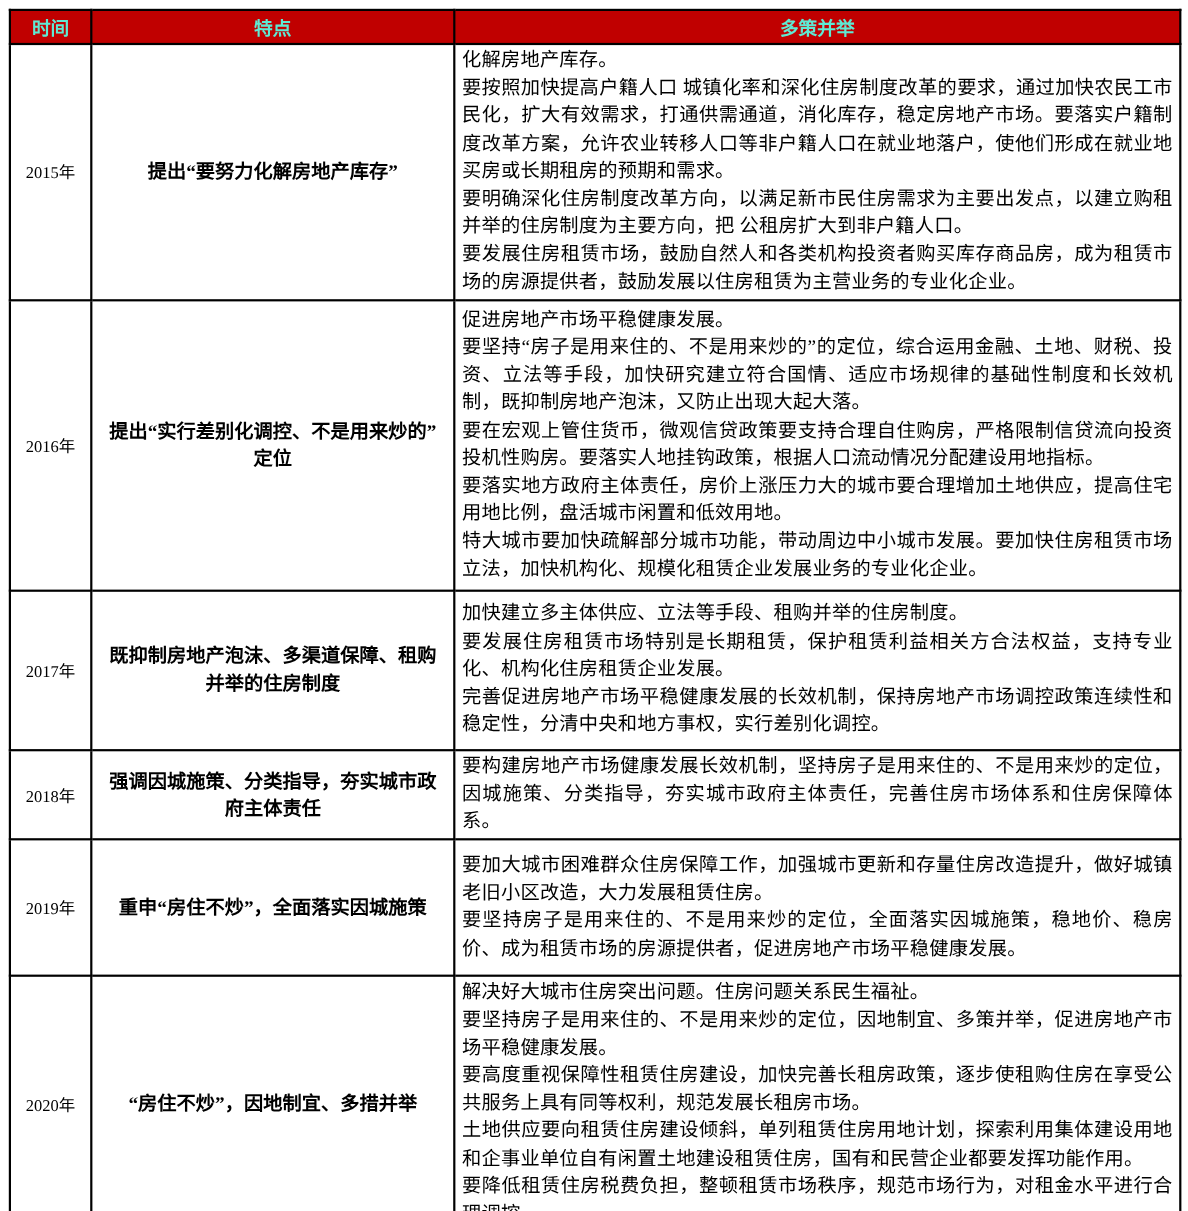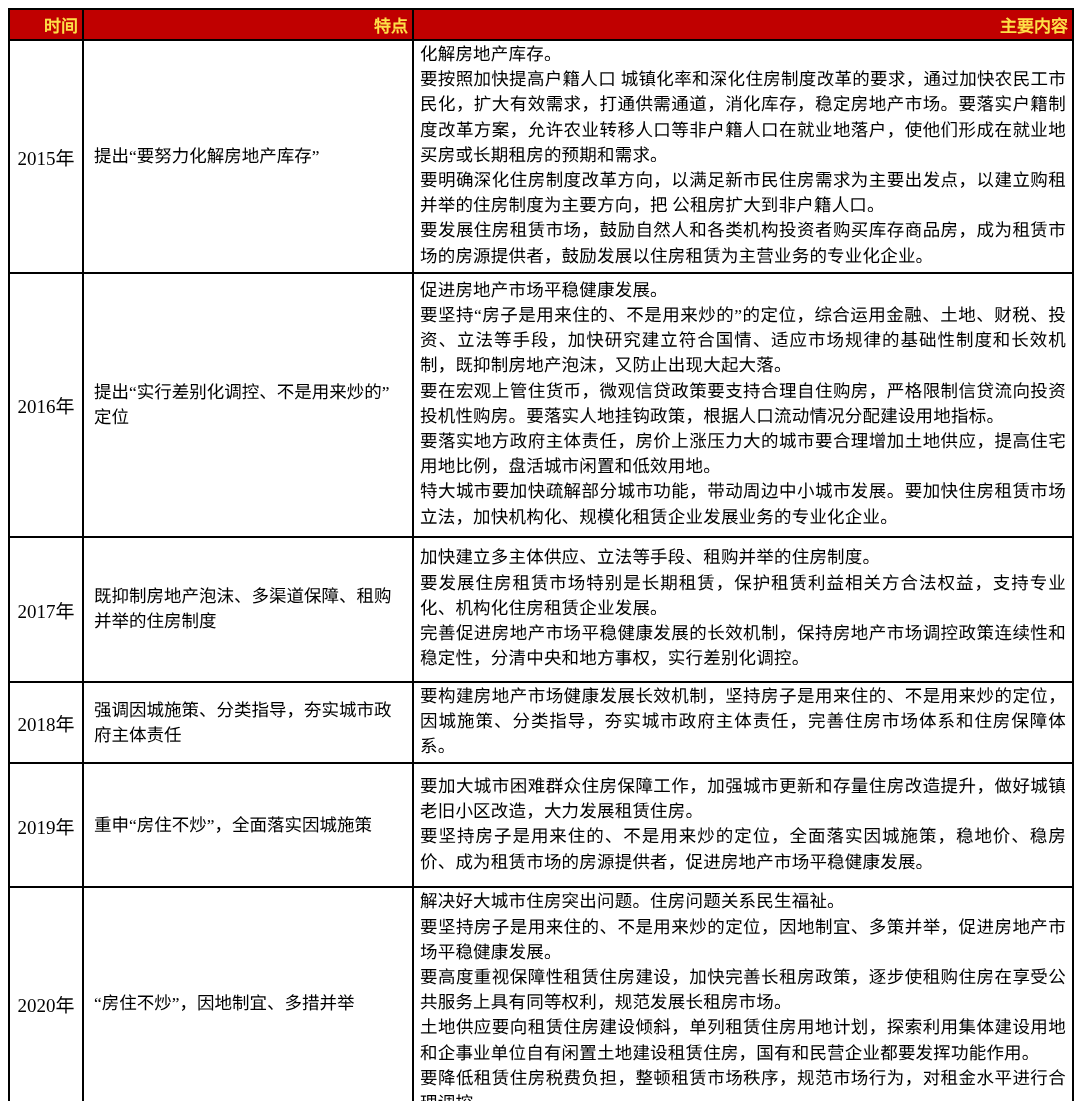--- a/index.html
+++ b/index.html
@@ -26,40 +26,42 @@
   table.policy-table td {
     border: 2px solid #000000;
     box-sizing: border-box;
   }
   col.col-time    { width: 74px;  }
   col.col-feature { width: 330px; }
   col.col-content { width: 660px; }
 
   thead th {
     background: #C00000;
-    color: #fde047;
+    color: #5eead4;
     font-family: "Liberation Sans", "DejaVu Sans", sans-serif;
     font-weight: bold;
     font-size: 17px;
     height: 30px;
-    text-align: right;
+    text-align: center;
     vertical-align: middle;
     padding: 2px 4px;
   }
   td.year-cell {
     text-align: center;
     vertical-align: middle;
-    font-size: 19px;
+    font-size: 15px;
     padding: 2px;
   }
   td.feature-cell {
+    text-align: center;
     vertical-align: middle;
     font-size: 17.5px;
     line-height: 25px;
     padding: 2px 10px;
+    font-weight: bold;
   }
   td.content-cell {
     text-align: justify;
     vertical-align: middle;
     font-size: 17.5px;
     line-height: 25.2px;
     padding: 1px 6px 3px 6px;
     white-space: pre-line;
     letter-spacing: 0.2px;
   }
@@ -77,21 +79,21 @@
   <table class="policy-table">
     <colgroup>
       <col class="col-time">
       <col class="col-feature">
       <col class="col-content">
     </colgroup>
     <thead>
       <tr>
         <th>时间</th>
         <th>特点</th>
-        <th>主要内容</th>
+        <th>多策并举</th>
       </tr>
     </thead>
     <tbody>
       <tr class="row-2015">
         <td class="year-cell">2015年</td>
         <td class="feature-cell">提出“要努力化解房地产库存”</td>
         <td class="content-cell">化解房地产库存。
 要按照加快提高户籍人口 城镇化率和深化住房制度改革的要求，通过加快农民工市民化，扩大有效需求，打通供需通道，消化库存，稳定房地产市场。要落实户籍制度改革方案，允许农业转移人口等非户籍人口在就业地落户，使他们形成在就业地买房或长期租房的预期和需求。
 要明确深化住房制度改革方向，以满足新市民住房需求为主要出发点，以建立购租并举的住房制度为主要方向，把 公租房扩大到非户籍人口。
 要发展住房租赁市场，鼓励自然人和各类机构投资者购买库存商品房，成为租赁市场的房源提供者，鼓励发展以住房租赁为主营业务的专业化企业。</td>

